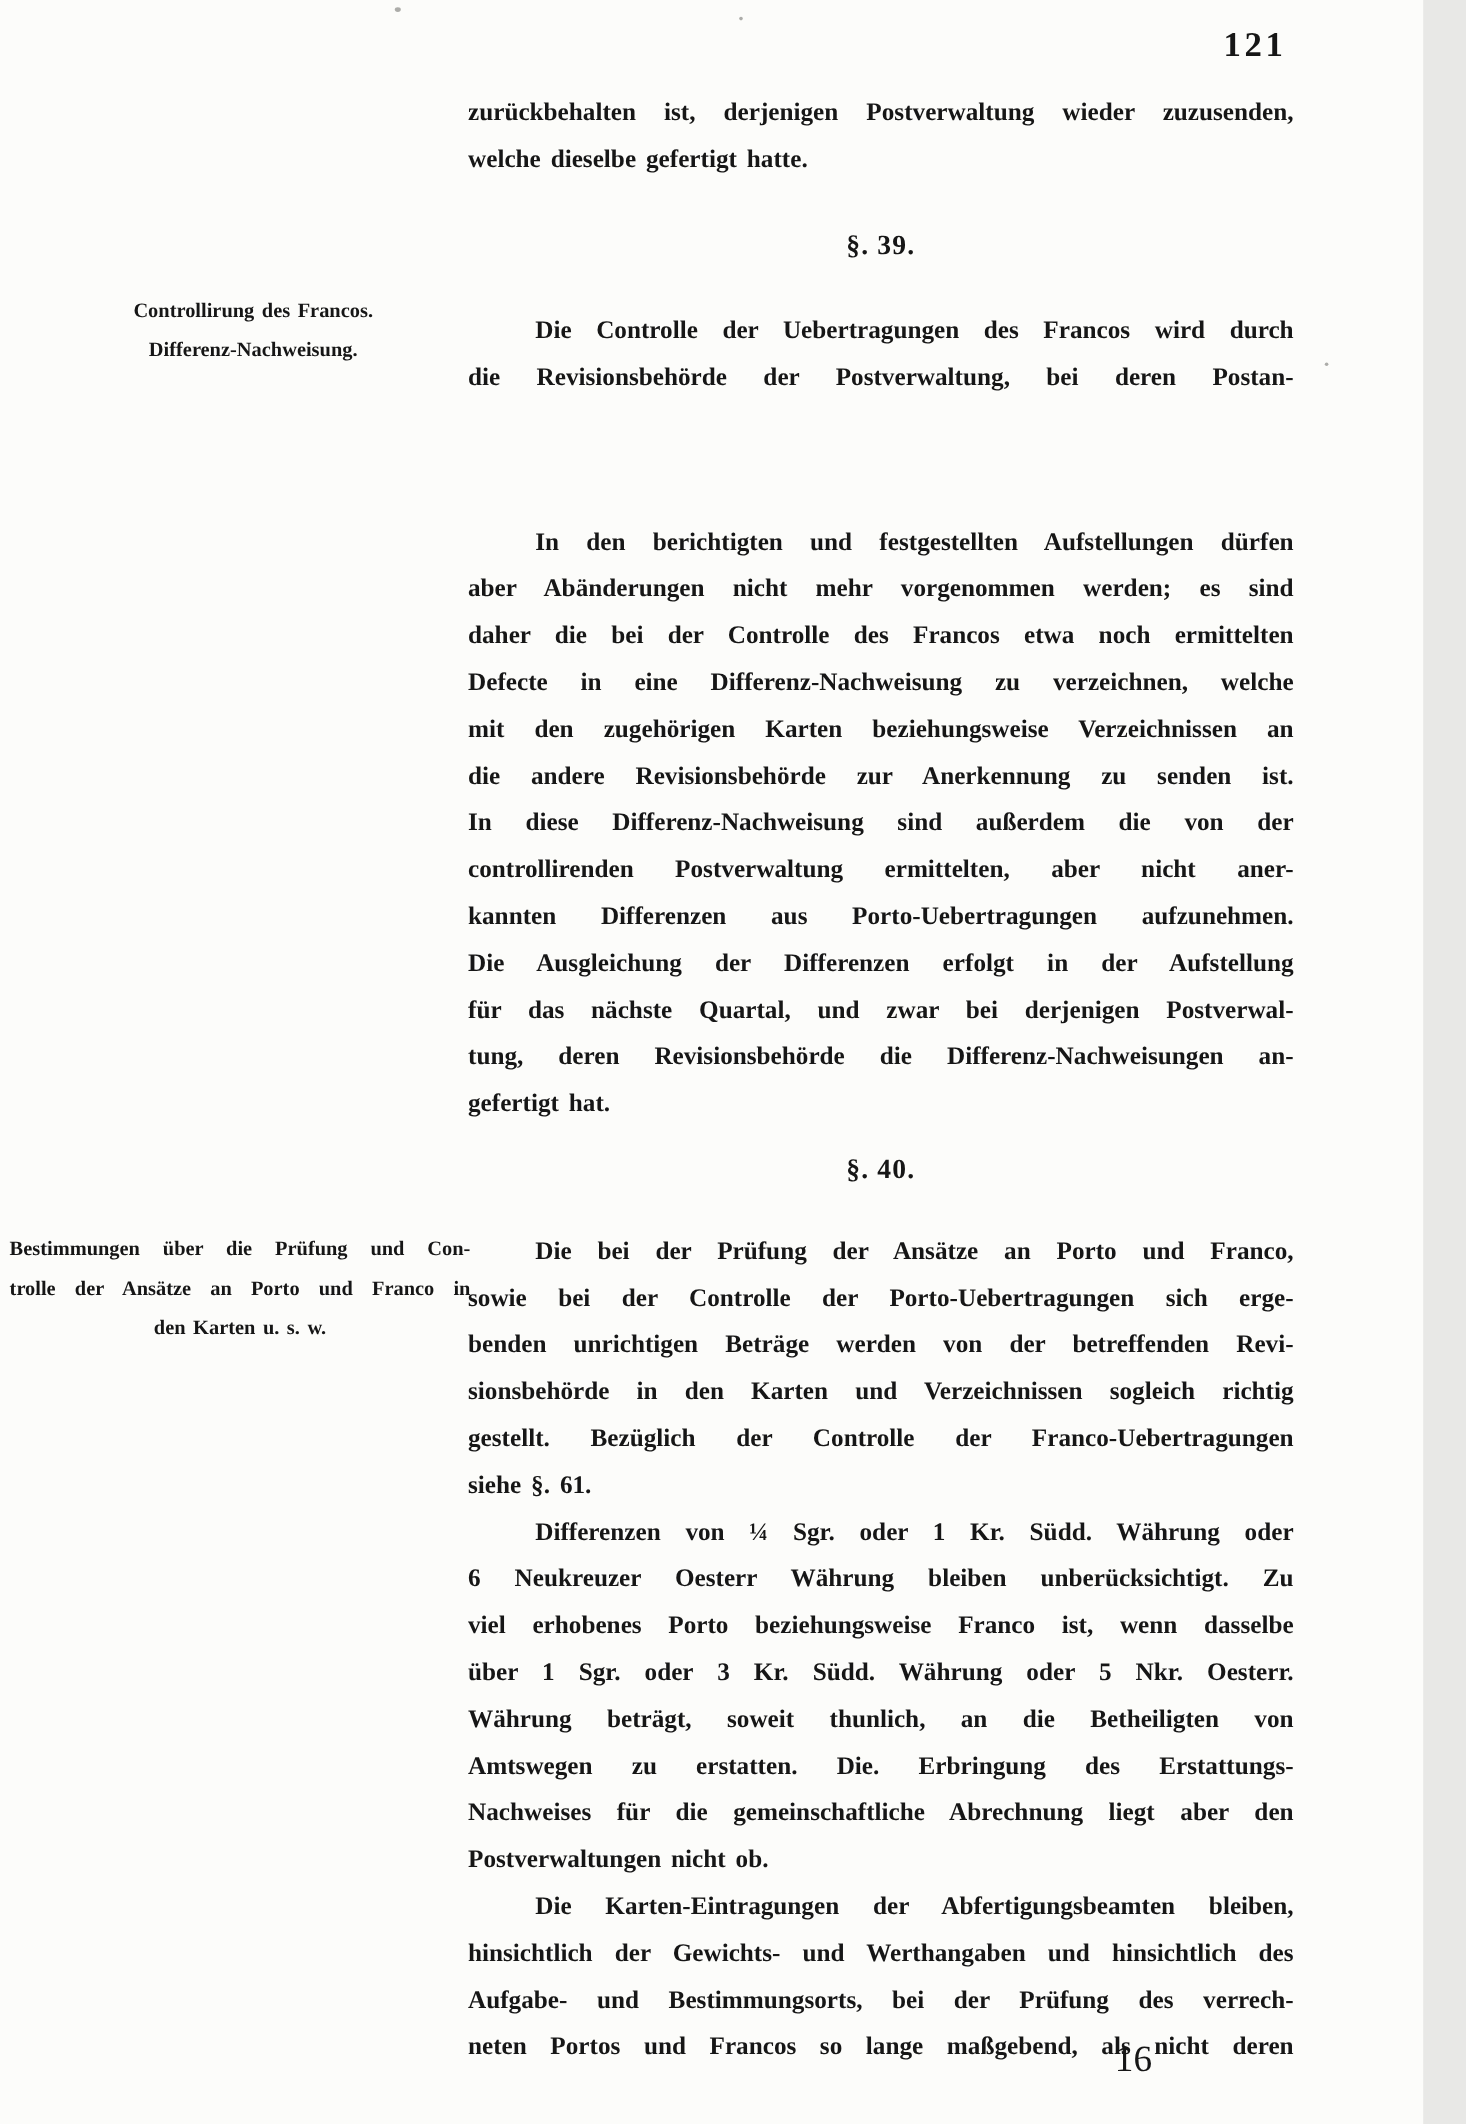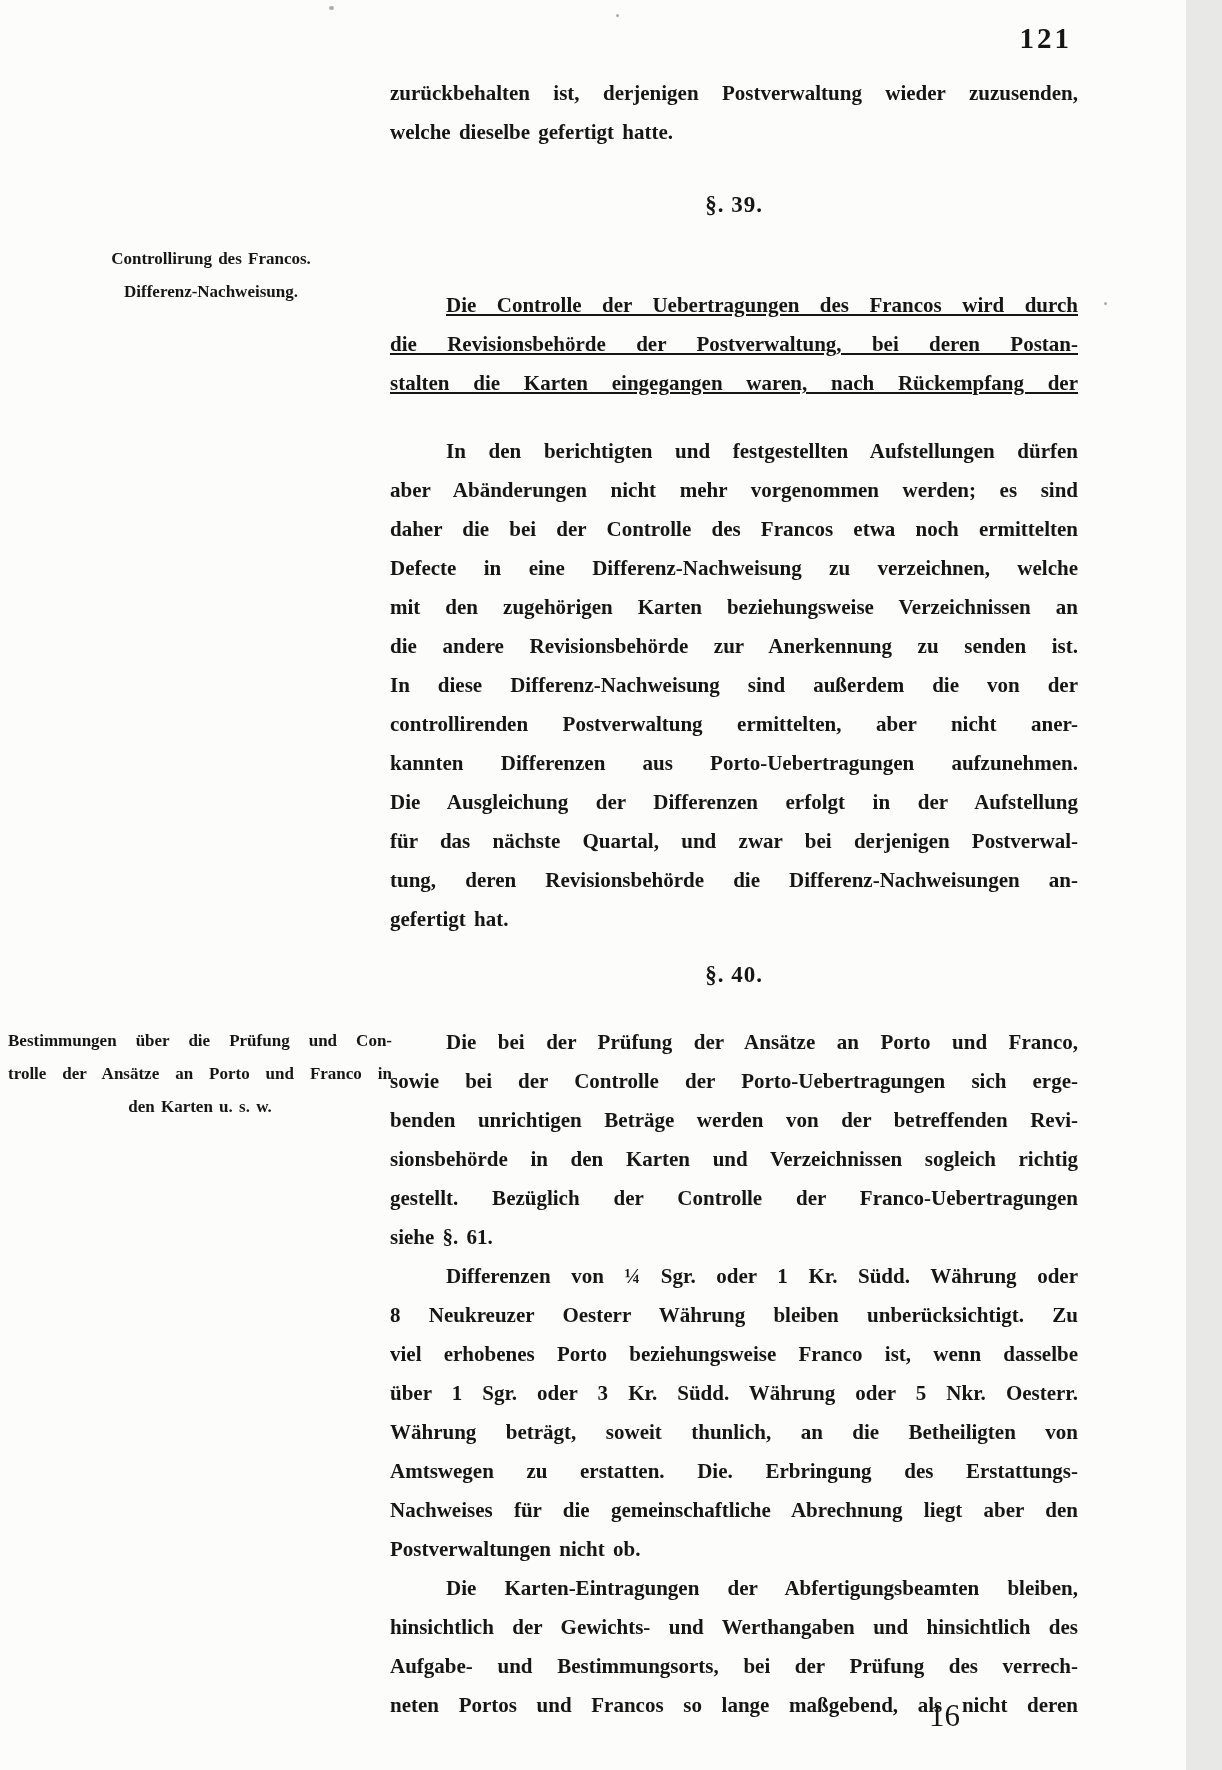--- a/index.html
+++ b/index.html
@@ -76,21 +76,21 @@
     text-align: center;
   }
   .margin-note .line.just {
     text-align: justify;
     text-align-last: justify;
   }
   #note1 { left: 70px;  top: 242px;  width: 282px; }
   #note2 { left: 8px;   top: 1024px; width: 384px; }
   #cont  { top: 74px; }
   #h39   { top: 192px; }
-  #p39a  { top: 286px; text-decoration: underline; }
+  #p39a  { top: 256px; }
   #p39b  { top: 432px; }
   #h40   { top: 962px; }
   #p40a  { top: 1023px; }
   #p40b  { top: 1257px; }
   #p40c  { top: 1569px; }
   .speck {
     position: absolute;
     background: #8a8a86;
     border-radius: 50%;
     opacity: 0.7;
@@ -111,21 +111,20 @@
   <div id="h39" class="heading">§. 39.</div>
 
   <div id="note1" class="margin-note">
       <div class="line">Controllirung des Francos.</div>
       <div class="line">Differenz-Nachweisung.</div>
     </div>
 
   <div id="p39a" class="block">
       <div class="line just ind">Die Controlle der Uebertragungen des Francos wird durch</div>
       <div class="line just">die Revisionsbehörde der Postverwaltung, bei deren Postan-</div>
-      <div class="line just">stalten die Karten eingegangen waren, nach Rückempfang der</div>
     </div>
   <div id="p39b" class="block">
       <div class="line just ind">In den berichtigten und festgestellten Aufstellungen dürfen</div>
       <div class="line just">aber Abänderungen nicht mehr vorgenommen werden; es sind</div>
       <div class="line just">daher die bei der Controlle des Francos etwa noch ermittelten</div>
       <div class="line just">Defecte in eine Differenz-Nachweisung zu verzeichnen, welche</div>
       <div class="line just">mit den zugehörigen Karten beziehungsweise Verzeichnissen an</div>
       <div class="line just">die andere Revisionsbehörde zur Anerkennung zu senden ist.</div>
       <div class="line just">In diese Differenz-Nachweisung sind außerdem die von der</div>
       <div class="line just">controllirenden Postverwaltung ermittelten, aber nicht aner-</div>
@@ -147,21 +146,21 @@
   <div id="p40a" class="block">
       <div class="line just ind">Die bei der Prüfung der Ansätze an Porto und Franco,</div>
       <div class="line just">sowie bei der Controlle der Porto-Uebertragungen sich erge-</div>
       <div class="line just">benden unrichtigen Beträge werden von der betreffenden Revi-</div>
       <div class="line just">sionsbehörde in den Karten und Verzeichnissen sogleich richtig</div>
       <div class="line just">gestellt.  Bezüglich der Controlle der Franco-Uebertragungen</div>
       <div class="line">siehe §. 61.</div>
     </div>
   <div id="p40b" class="block">
       <div class="line just ind">Differenzen von ¼ Sgr. oder 1 Kr. Südd. Währung oder</div>
-      <div class="line just">8 Neukreuzer Oesterr Währung bleiben unberücksichtigt.  Zu</div>
+      <div class="line just">6 Neukreuzer Oesterr Währung bleiben unberücksichtigt.  Zu</div>
       <div class="line just">viel erhobenes Porto beziehungsweise Franco ist, wenn dasselbe</div>
       <div class="line just">über 1 Sgr. oder 3 Kr. Südd. Währung oder 5 Nkr. Oesterr.</div>
       <div class="line just">Währung beträgt, soweit thunlich, an die Betheiligten von</div>
       <div class="line just">Amtswegen zu erstatten.  Die. Erbringung des Erstattungs-</div>
       <div class="line just">Nachweises für die gemeinschaftliche Abrechnung liegt aber den</div>
       <div class="line">Postverwaltungen nicht ob.</div>
     </div>
   <div id="p40c" class="block">
       <div class="line just ind">Die Karten-Eintragungen der Abfertigungsbeamten bleiben,</div>
       <div class="line just">hinsichtlich der Gewichts- und Werthangaben und hinsichtlich des</div>

